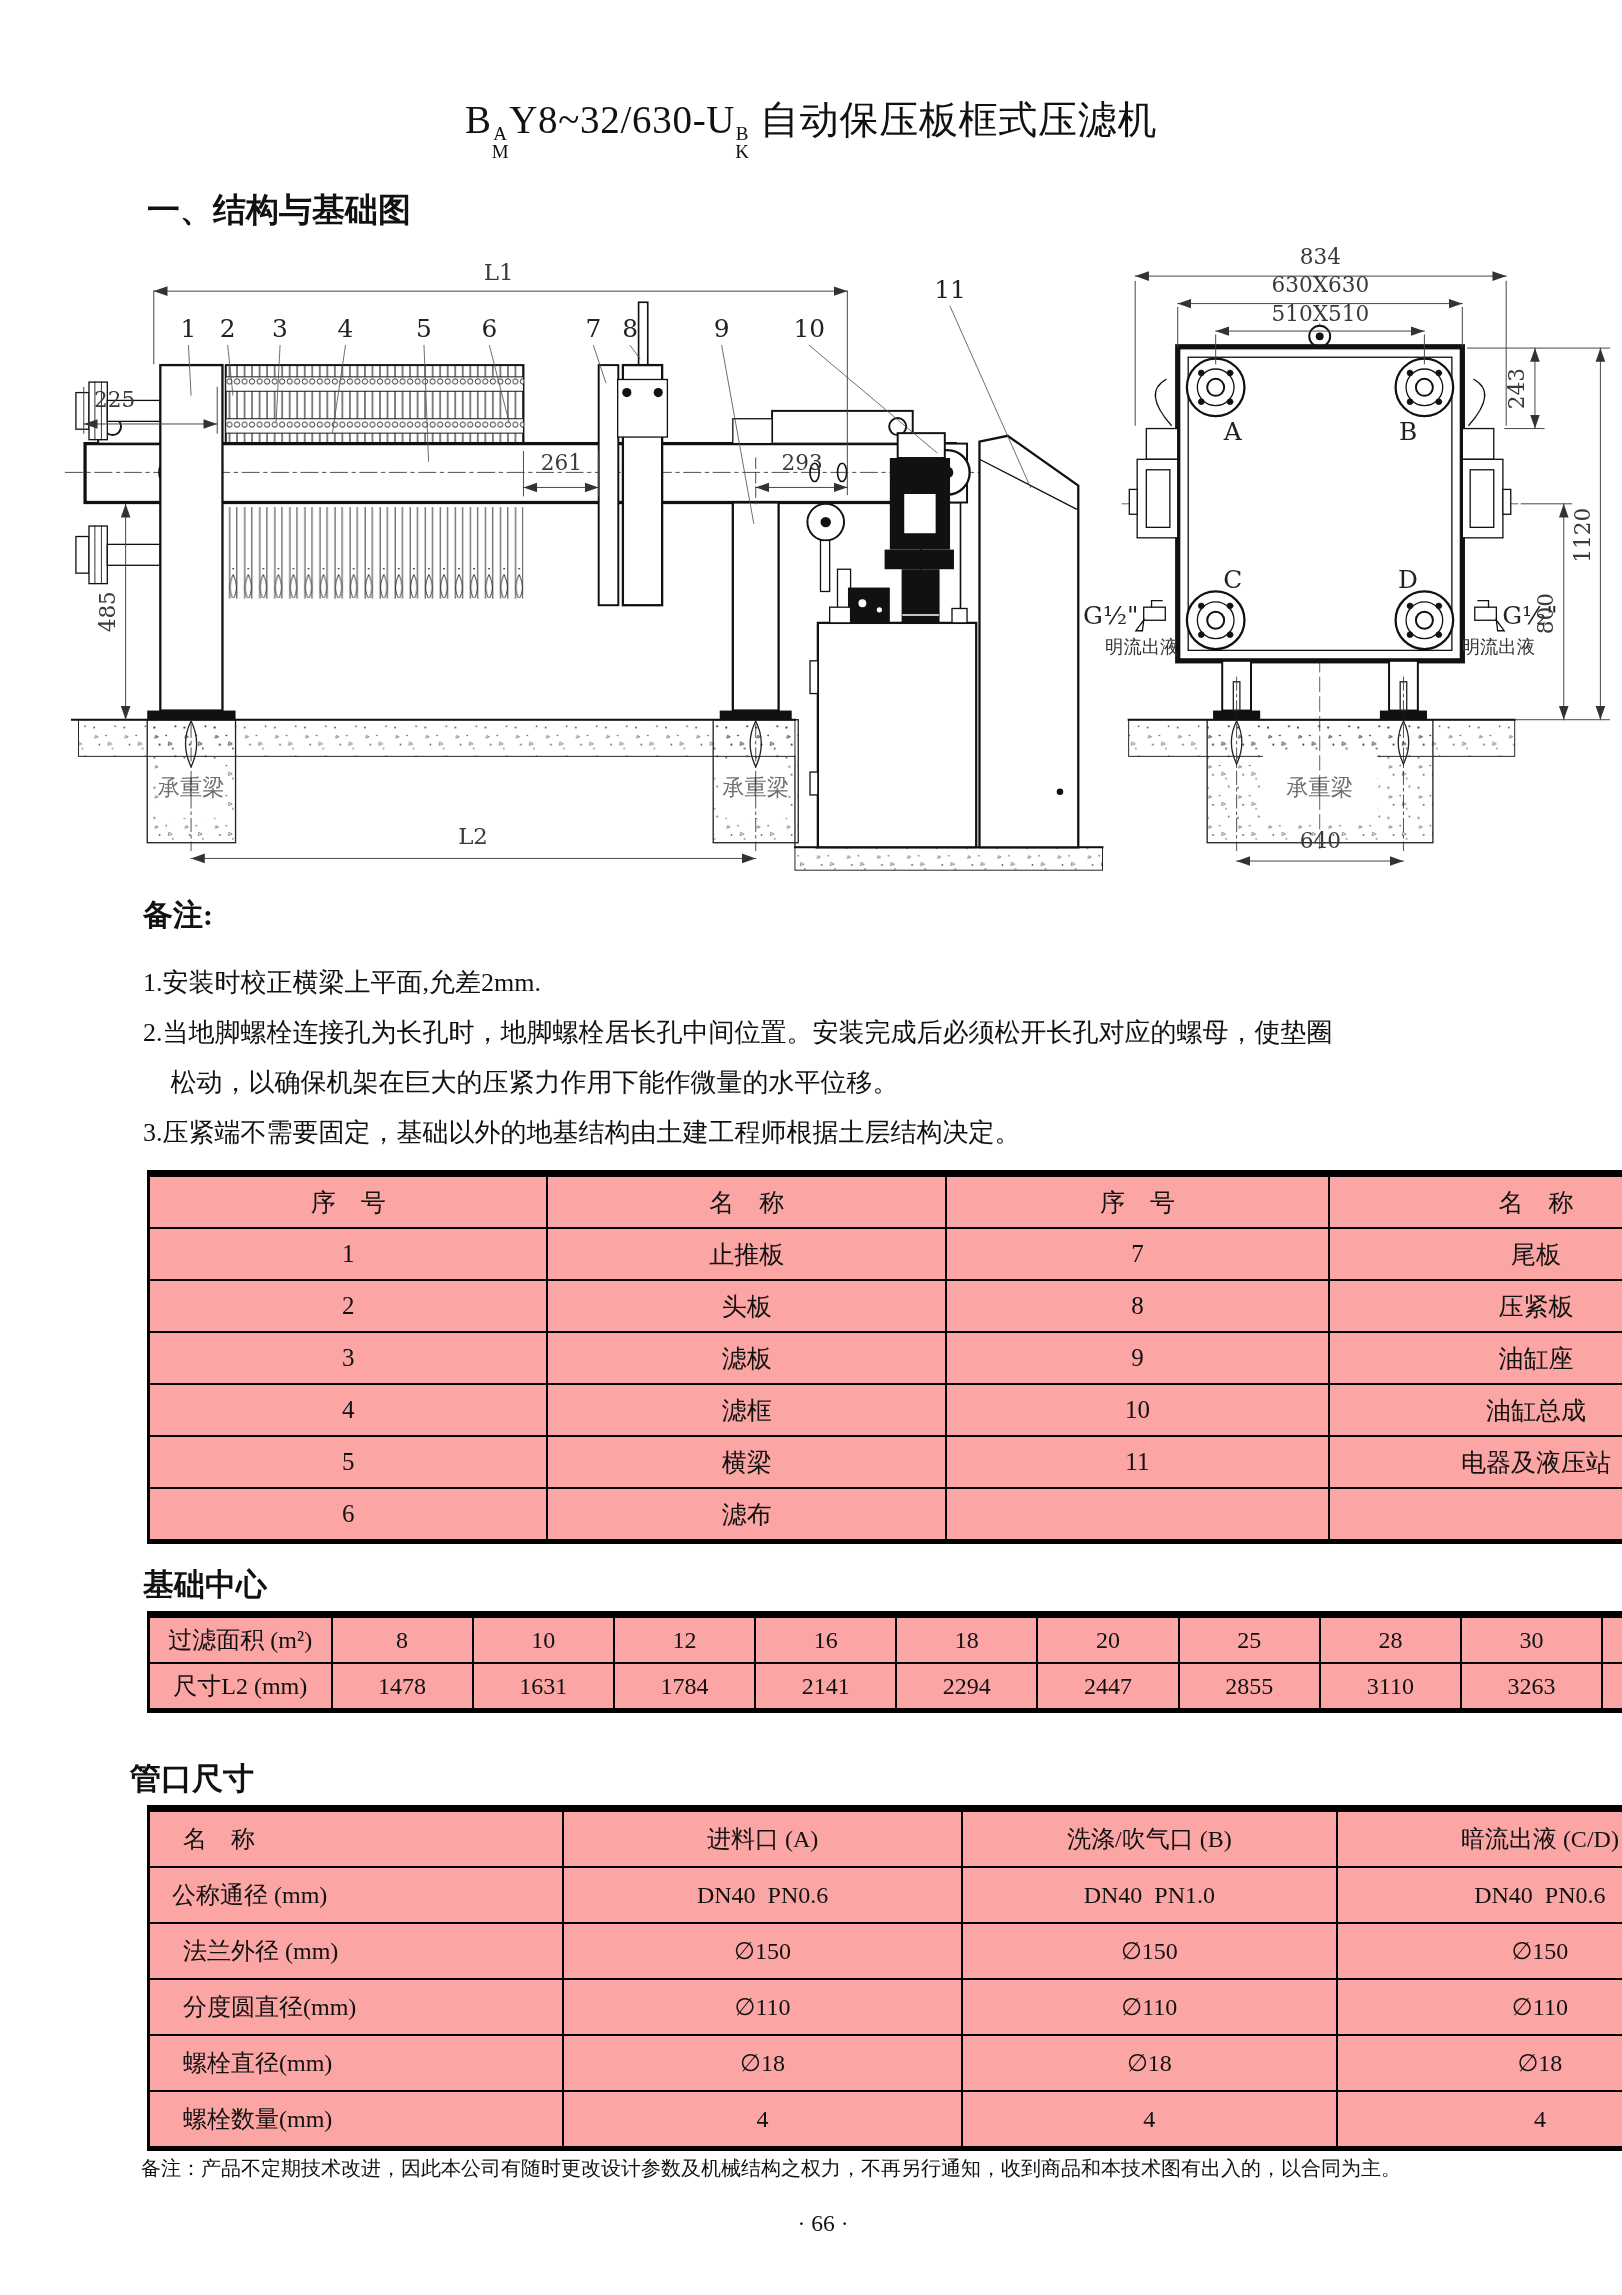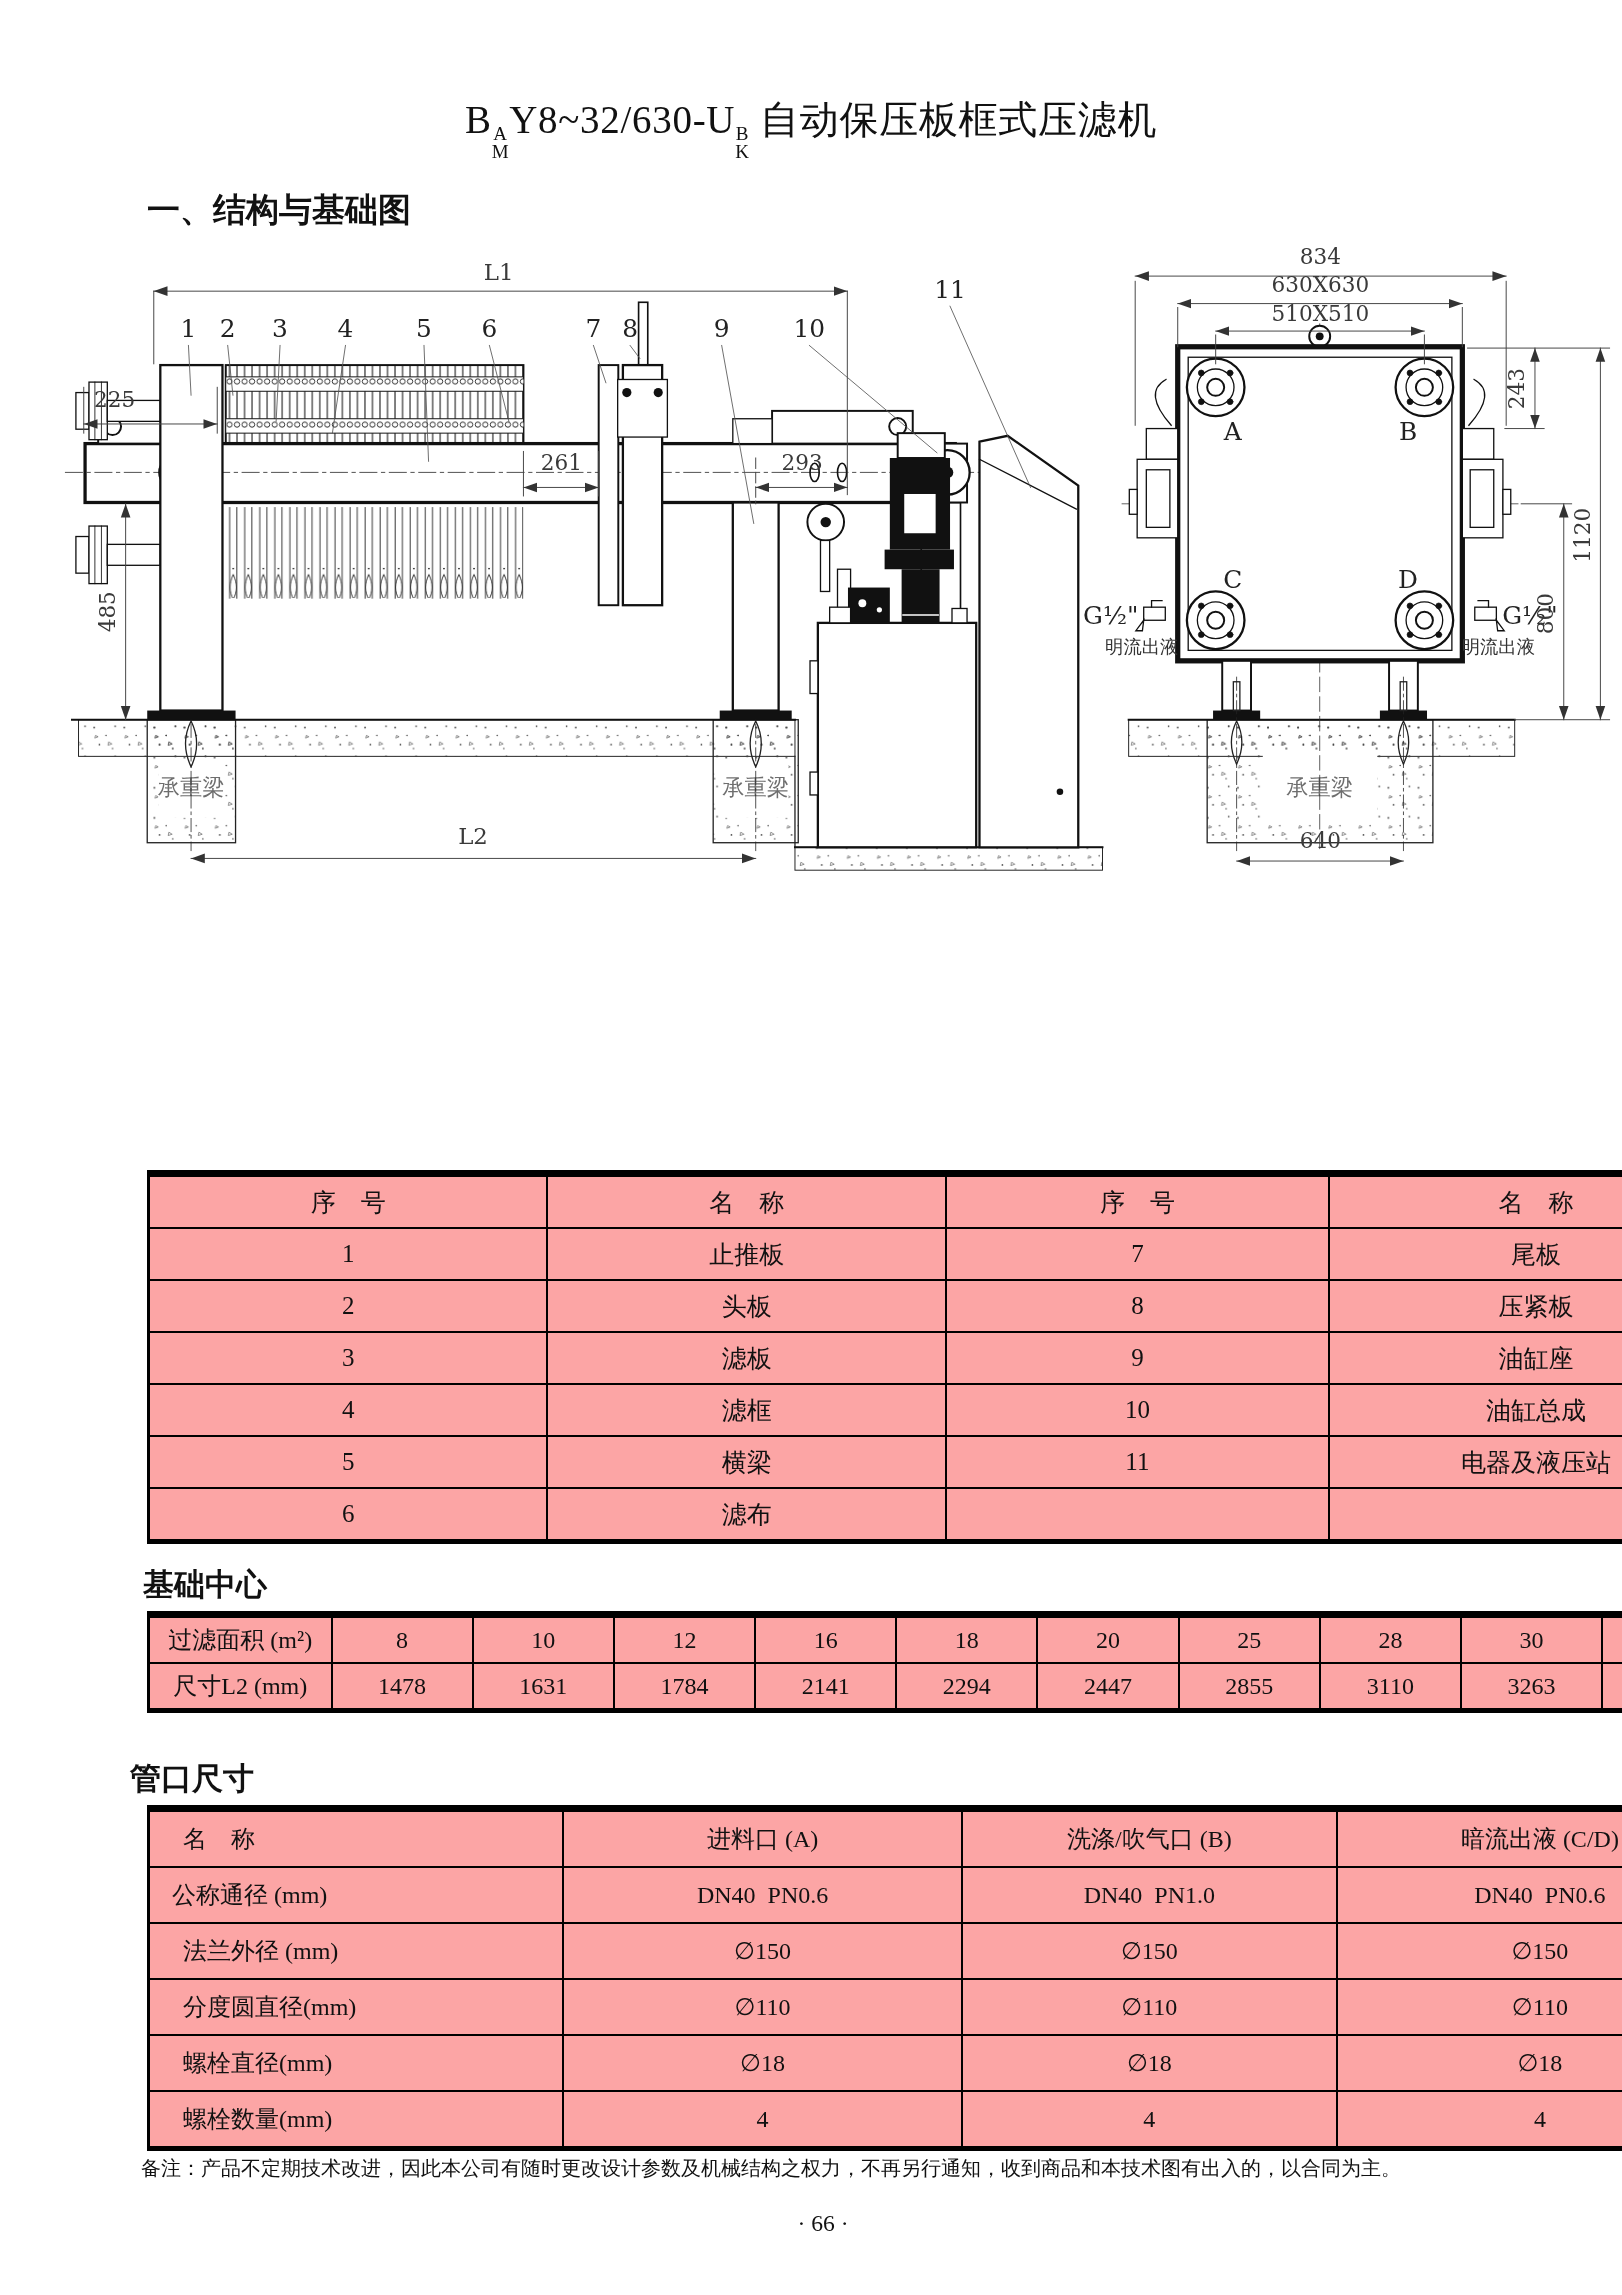--- a/index.html
+++ b/index.html
@@ -399,20 +399,27 @@
         <text transform="translate(2374,938) rotate(-90)" class="dim" text-anchor="middle" stroke="none">800</text>
       </g>
 
       <g stroke="#444" stroke-width="1.5" fill="none">
         <line x1="1890" y1="1316" x2="2145" y2="1316" marker-start="url(#ar)" marker-end="url(#ar)"></line>
         <text x="2018" y="1296" class="dim" text-anchor="middle" stroke="none">640</text>
       </g>
     </g>
   </svg>
 
+  <div class="abs notes">
+    <div class="head">备注:</div>
+    <div class="ln">1.安装时校正横梁上平面,允差2mm.</div>
+    <div class="ln">2.当地脚螺栓连接孔为长孔时，地脚螺栓居长孔中间位置。安装完成后必须松开长孔对应的螺母，使垫圈</div>
+    <div class="ln indent">松动，以确保机架在巨大的压紧力作用下能作微量的水平位移。</div>
+    <div class="ln">3.压紧端不需要固定，基础以外的地基结构由土建工程师根据土层结构决定。</div>
+  </div>
 
   <table class="abs tbl parts" style="top:1170px;left:147px;">
     <colgroup>
         <col style="width:25%">
         <col style="width:25%">
         <col style="width:24%">
         <col style="width:26%">
       </colgroup>
     <tbody>
         <tr>

